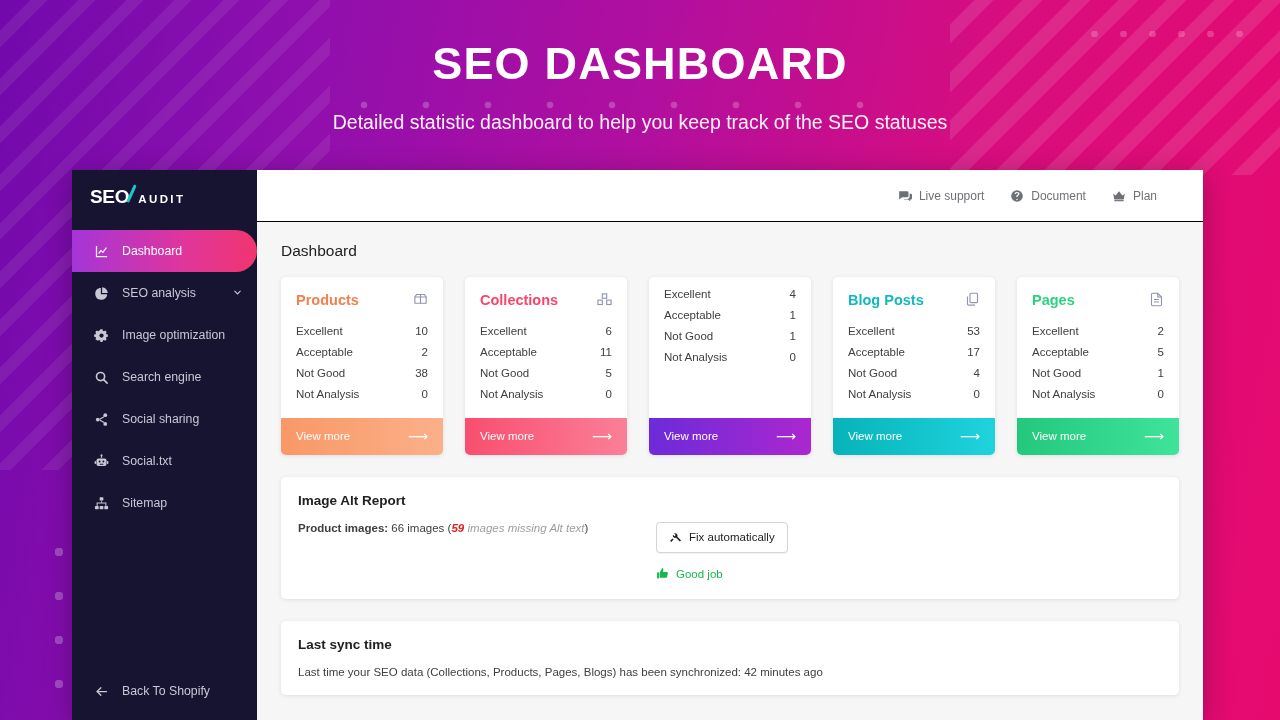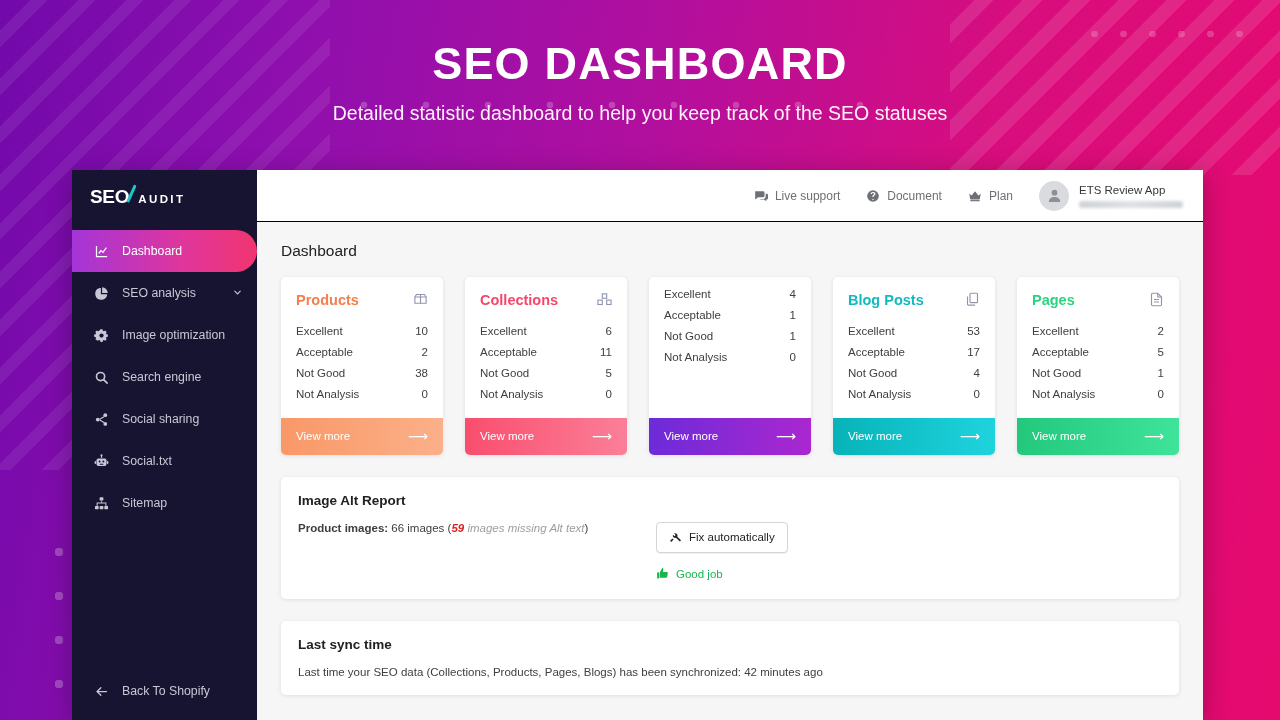--- a/index.html
+++ b/index.html
@@ -46,21 +46,21 @@
     pointer-events: none;
   }
 
   
   .banner { position: absolute; left: 0; top: 0; width: 1280px; height: 170px; text-align: center; }
   .banner-title {
     margin-top: 38px; color: #ffffff; font-size: 45px; font-weight: bold;
     letter-spacing: 1.2px;
   }
   .banner-sub {
-    margin-top: 12px; color: #fdf2f8; font-size: 19.5px; font-weight: 400;
+    margin-top: 21px; color: #fdf2f8; font-size: 19.5px; font-weight: 400;
   }
 
   
   .app {
     position: absolute; left: 72px; top: 170px; width: 1131px; height: 550px;
     display: flex; background: #f6f6f7; overflow: hidden;
     box-shadow: 0 6px 26px rgba(0,0,0,0.28);
   }
 
   
@@ -308,32 +308,20 @@
           <div class="topbar-link">
             <span class="ico">
               <svg width="14" height="14" viewBox="0 0 24 24" fill="#6d7175">
                 <path d="M2 8l4.2 3.2L12 4l5.8 7.2L22 8l-2 10H4z"></path>
                 <rect x="4" y="19" width="16" height="2"></rect>
               </svg>
             </span>
             <span>Plan</span>
           </div>
         </div>
-      <div class="user">
-        <div class="avatar">
-          <svg width="17" height="17" viewBox="0 0 24 24" fill="#8c9196">
-              <circle cx="12" cy="8" r="4"></circle>
-              <path d="M4 21c0-4.4 3.6-7 8-7s8 2.6 8 7z"></path>
-            </svg>
-        </div>
-        <div>
-          <div class="user-name">ETS Review App</div>
-          <div class="user-mail"></div>
-        </div>
-      </div>
     </div>
 
     <div class="content">
       <div class="page-title">Dashboard</div>
 
       <div class="cards" id="cards">
           <div class="card">
             <div class="card-head">
               <div class="card-title" style="color:#f3804f">Products</div>
               <div class="card-icon"><svg width="15" height="15" viewBox="0 0 24 24" fill="none" stroke="#8b8fab" stroke-width="1.8">

